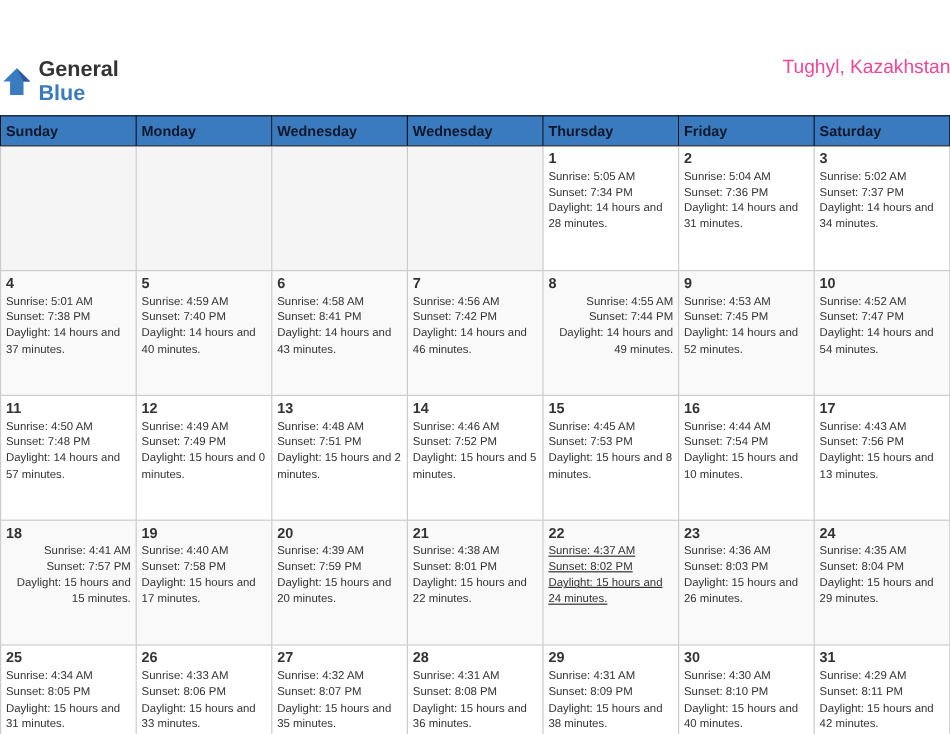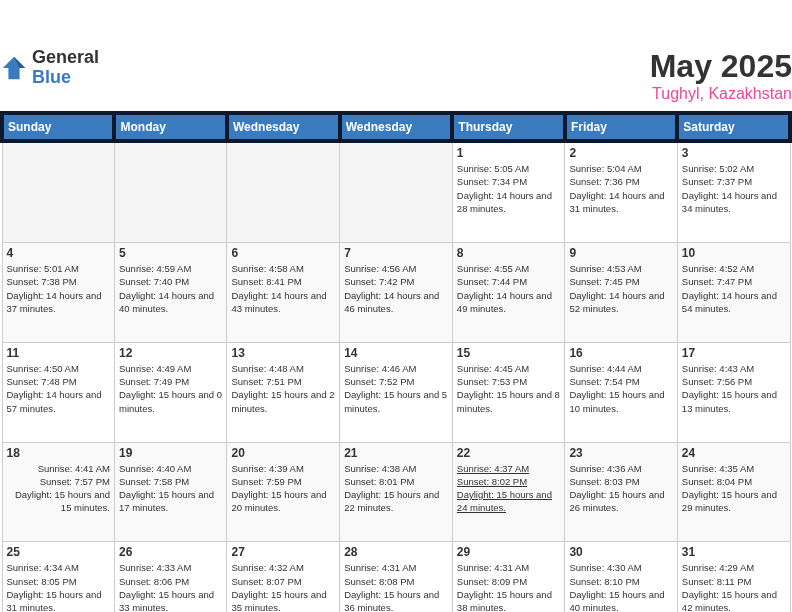--- a/index.html
+++ b/index.html
@@ -60,26 +60,26 @@
       font-size: 16px;
       color: #ec4899;
     }
     .calendar-table {
       width: 100%;
       border-collapse: collapse;
       flex: 1;
     }
     .calendar-table th {
       background-color: #3a7abf;
-      color: #ffffff;
+      color: #0f172a;
       font-size: 12px;
       font-weight: bold;
       padding: 5px 4px;
       text-align: left;
-      border: 4px solid #0f172a;
+      border: 1px solid #0f172a;
     }
     .calendar-table td {
       border: 1px solid #ccc;
       vertical-align: top;
       padding: 3px 4px;
       width: 113px;
       font-size: 10px;
       color: #333;
       background: #fff;
     }
@@ -122,21 +122,20 @@
       <svg class="logo-icon" viewBox="0 0 40 40">
         <polygon points="20,4 36,20 28,20 28,36 12,36 12,20 4,20" fill="#3a7abf"></polygon>
         <polygon points="20,4 36,20 28,20" fill="#2a5a9f"></polygon>
       </svg>
       <div class="logo-text">
         <span class="logo-general">General</span>
         <span class="logo-blue">Blue</span>
       </div>
     </div>
     <div class="title-block">
-      <div class="month-year">May 2025</div>
       <div class="location">Tughyl, Kazakhstan</div>
     </div>
   </div>
 
   <table class="calendar-table">
     <thead>
       <tr>
       <th>Sunday</th>
           <th>Monday</th>
           <th>Wednesday</th>
@@ -191,21 +190,21 @@
 Daylight: 14 hours and 43 minutes.</div>
           </td>
           <td>
             <div class="day-number">7</div>
             <div class="day-info" style="white-space: pre-line;">Sunrise: 4:56 AM
 Sunset: 7:42 PM
 Daylight: 14 hours and 46 minutes.</div>
           </td>
           <td>
             <div class="day-number">8</div>
-            <div class="day-info" style="white-space: pre-line;">Sunrise: 4:55 AM
+            <div class="day-info" style="white-space: pre-line; text-align: right;">Sunrise: 4:55 AM
 Sunset: 7:44 PM
 Daylight: 14 hours and 49 minutes.</div>
           </td>
           <td>
             <div class="day-number">9</div>
             <div class="day-info" style="white-space: pre-line;">Sunrise: 4:53 AM
 Sunset: 7:45 PM
 Daylight: 14 hours and 52 minutes.</div>
           </td>
           <td>

